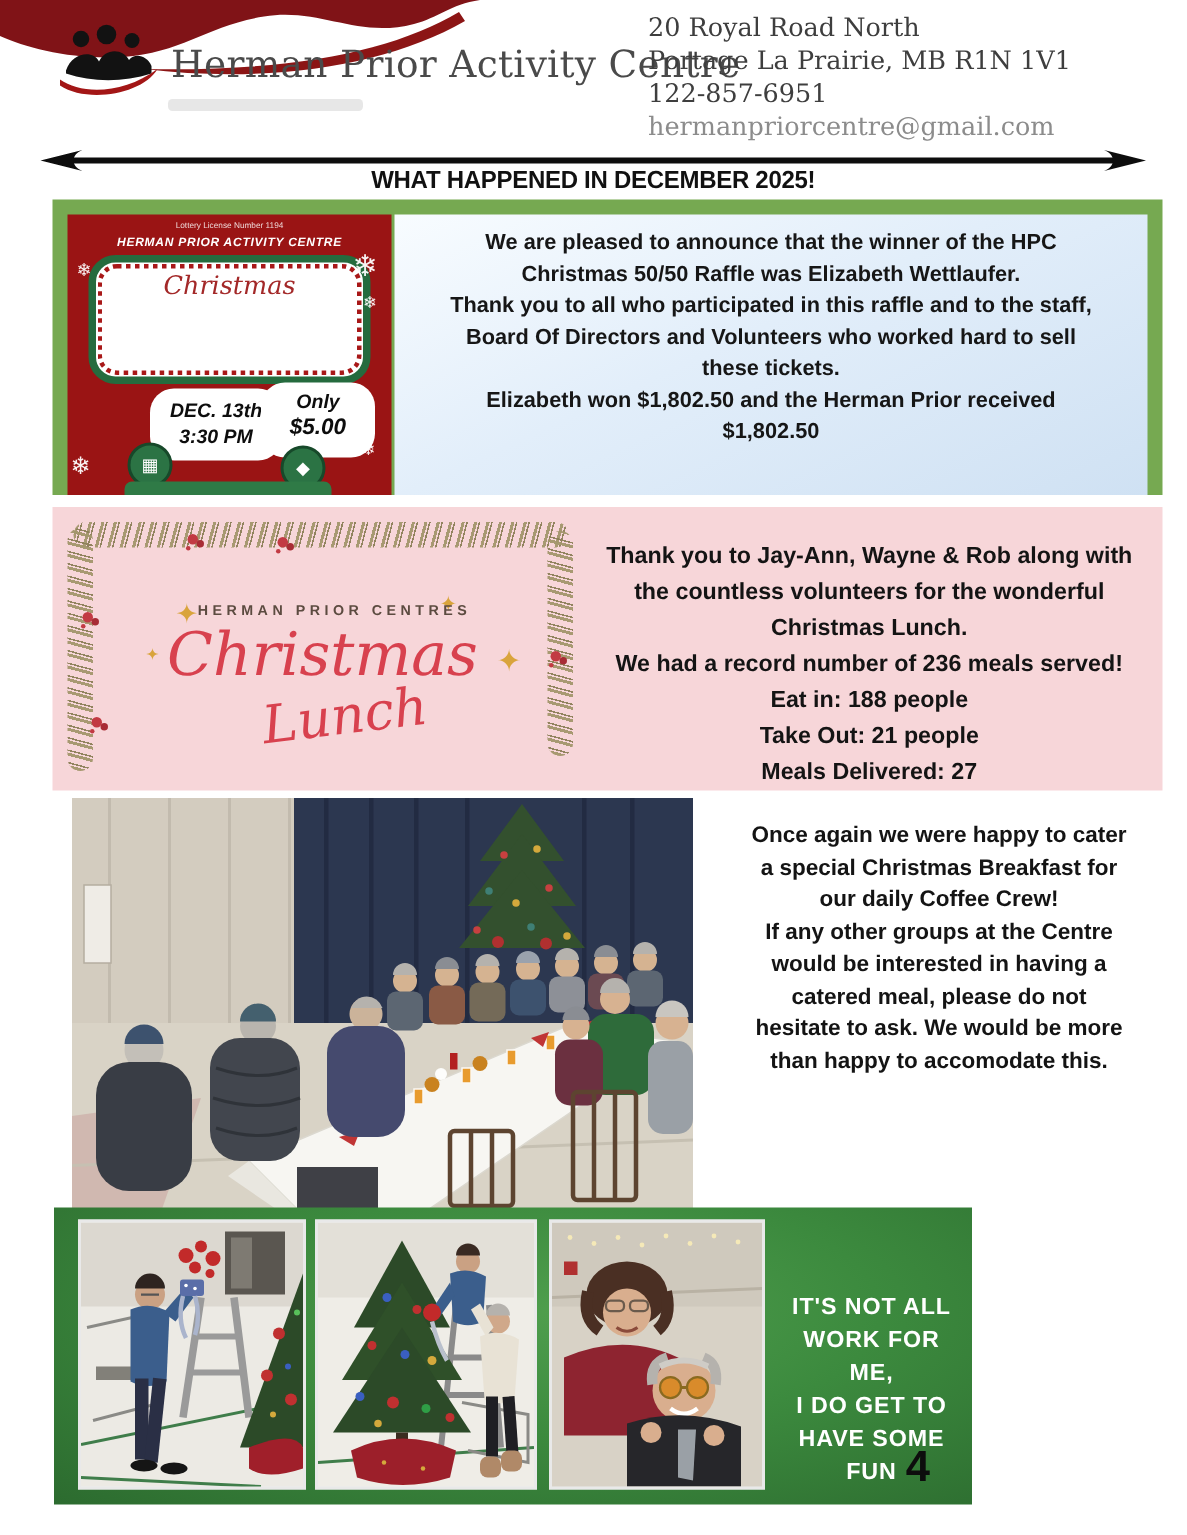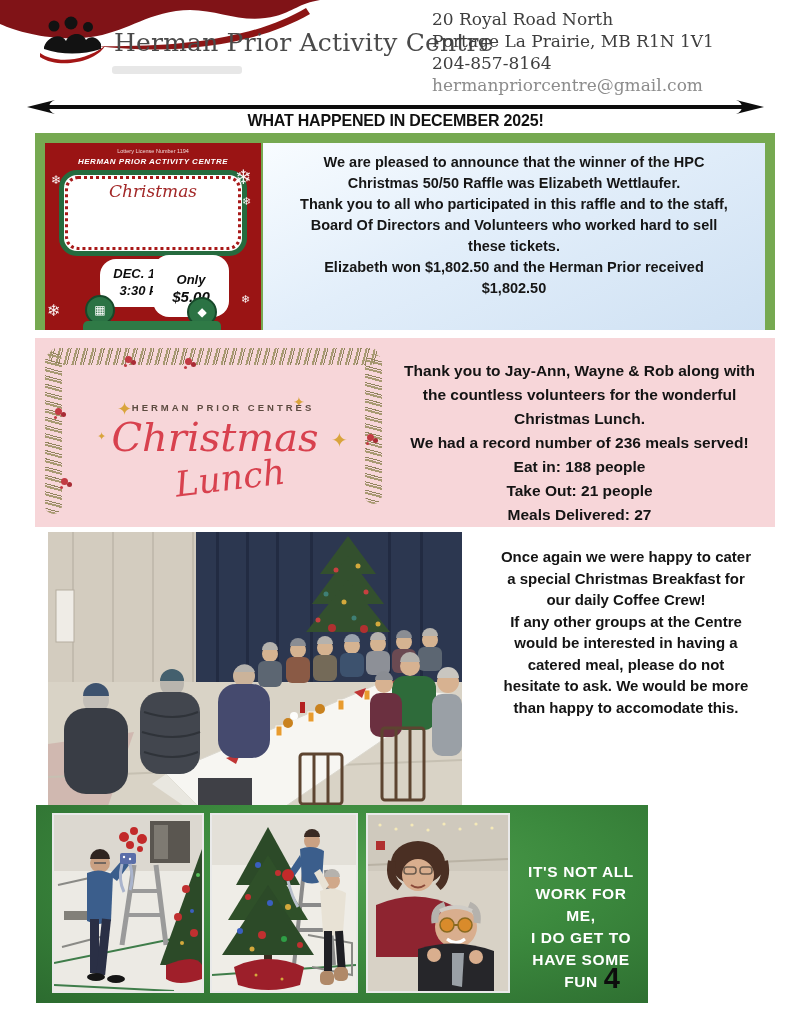--- a/index.html
+++ b/index.html
@@ -30,21 +30,21 @@
   .raffle-frame{position:absolute;top:27px;left:14px;right:14px;height:76px;background:#fff;
                 border:5px solid #256b3e;border-radius:18px;}
   .raffle-frame .dots{position:absolute;inset:1px;border:3px dotted #a81818;border-radius:13px;}
   .raffle-script{position:absolute;top:6px;left:0;right:0;text-align:center;font-family:"DejaVu Serif",serif;
                  font-style:italic;font-size:17px;color:#a32828;}
   .raffle-main{position:absolute;top:28px;left:0;right:0;text-align:center;font-family:"DejaVu Serif",serif;
                font-weight:bold;font-size:22px;color:#8c1519;letter-spacing:.5px;}
   .pill{position:absolute;background:#fff;border-radius:16px;text-align:center;
         font-weight:bold;font-style:italic;font-size:13px;color:#0d0d0d;line-height:17px;}
   .pill1{left:10px;top:116px;width:88px;height:42px;padding-top:6px;margin-left:45px;}
-  .pill2{left:108px;top:112px;width:76px;height:46px;padding-top:16px;}
+  .pill2{left:129px;top:112px;width:76px;height:46px;padding-top:4px;}
   .pill2 .big{font-size:15px;}
   .icon-circle{position:absolute;width:26px;height:26px;border-radius:50%;background:#2b7344;
                color:#fff;text-align:center;line-height:26px;font-size:12px;border:2px solid #17492a;}
   .ic1{left:40px;top:152px;}
   .ic2{left:142px;top:154px;}
   .card-bar{position:absolute;bottom:0;left:38px;right:40px;height:9px;background:#2f7a46;border-radius:5px 5px 0 0;}
   .flake{position:absolute;color:rgba(255,255,255,.95);}
   .raffle-blue{position:absolute;left:228px;top:10px;right:10px;bottom:0;
                background:linear-gradient(155deg,#f8fcff 0%,#e2eefa 45%,#cfe1f3 100%);
                display:flex;align-items:flex-start;justify-content:center;}
@@ -102,21 +102,21 @@
       <circle cx="50" cy="11" r="5" fill="#121212"></circle>
       <path d="M6 31 C10 19 24 17 28 25 C32 16 44 16 48 24 C52 19 60 21 63 28 L63 33 C44 39 24 39 6 33 Z" fill="#121212"></path>
       <path d="M2 37 C16 47 44 47 67 30 C57 47 20 53 2 41 Z" fill="#a31616"></path>
     </svg>
   </div>
   <div class="abs hdr-smudge"></div>
   <div class="abs org-title">Herman Prior Activity Centre</div>
   <div class="abs contact">
     <div>20 Royal Road North</div>
     <div>Portage La Prairie, MB R1N 1V1</div>
-    <div>204-857-8164</div>
+    <div>122-857-6951</div>
     <div class="email">hermanpriorcentre@gmail.com</div>
   </div>
 
   <div class="abs divider">
     <svg width="741" height="16" viewBox="0 0 741 16">
       <line x1="14" y1="8" x2="727" y2="8" stroke="#0d0d0d" stroke-width="4"></line>
       <path d="M2 8 L30 1 C22 4 22 12 30 15 Z" fill="#0d0d0d"></path>
       <path d="M739 8 L711 1 C719 4 719 12 711 15 Z" fill="#0d0d0d"></path>
     </svg>
   </div>

